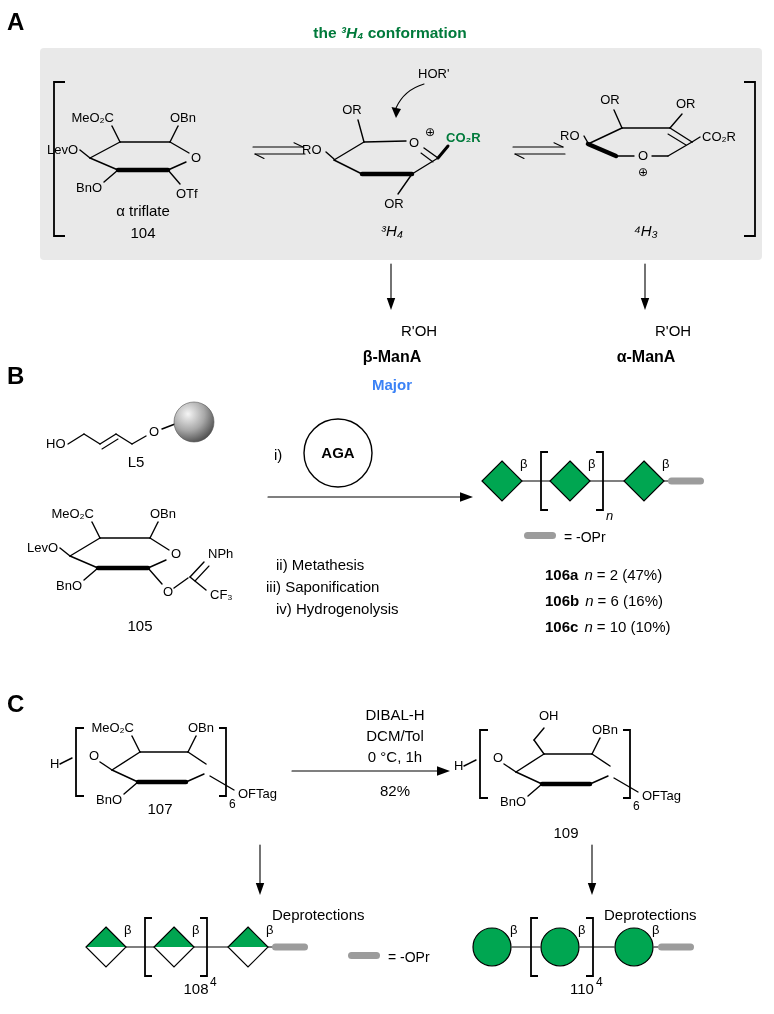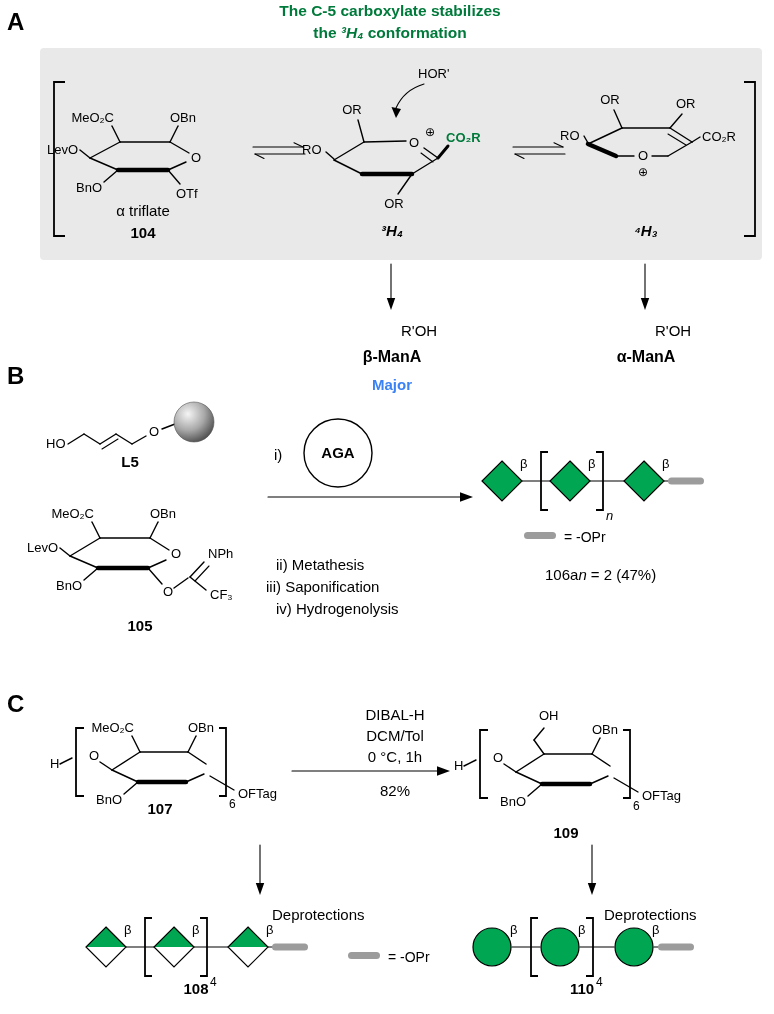--- a/index.html
+++ b/index.html
@@ -3,49 +3,48 @@
 <meta charset="utf-8">
 <style>
   * { margin:0; padding:0; box-sizing:border-box; }
   body { background:#fff; font-family:"Liberation Sans","DejaVu Sans",sans-serif; color:#000; }
   .canvas { position:relative; width:774px; height:1014px; background:#fff; overflow:hidden; }
   .abs { position:absolute; }
   .letter { font-size:24px; font-weight:bold; }
   .titleline { font-size:15.5px; font-weight:bold; color:#007A3B; white-space:nowrap; transform:translateX(-50%); }
   .conf-i { font-style:italic; }
   .graybox { background:#E9E9E9; border-radius:4px; }
-  .cap { font-size:15px; font-weight:bold; transform:translateX(-50%); white-space:nowrap; }
+  .cap { font-size:15px; font-weight:normal; transform:translateX(-50%); white-space:nowrap; }
   .cap-i { font-style:italic; }
   .lbl { font-size:15px; white-space:nowrap;margin-top:48px; }
   .lbl-c { font-size:15px; white-space:nowrap; transform:translateX(-50%);margin-left:27px; }
   .green-b { color:#3b82f6; font-weight:bold; }
   .prod { font-size:16px; font-weight:bold; transform:translateX(-50%); white-space:nowrap;margin-top:36px; }
   .rows { font-size:15px; }
   .rows .row { height:26px; white-space:nowrap; }
-  .rows .id { font-weight:normal; }
+  .rows .id { font-weight:bold; margin-right:6px; }
   .rows .var { font-style:italic; margin-right:4px; }
   svg { overflow:visible; display:block; }
   svg text { font-family:"Liberation Sans","DejaVu Sans",sans-serif; font-size:13px; fill:#000; }
   .bond { stroke:#000; stroke-width:1.4; fill:none; stroke-linejoin:round; stroke-linecap:round; }
   .bondb { stroke:#000; stroke-width:4.5; fill:none; stroke-linecap:round; }
   .thin { stroke-width:1.1; }
   .brk { stroke:#000; stroke-width:1.8; fill:none; }
   .ah { fill:#000; stroke:none; }
   .grntxt { fill:#007A3B; font-weight:bold; }
   .small { font-size:12px; }
   .sym { stroke:#000; stroke-width:1.2; }
 </style>
 </head>
 <body>
 
 <div class="canvas">
 
   <div class="abs letter" style="left:7px;top:8px">A</div>
 
-  <div class="abs titleline" style="left:390px;top:2px">The C-5 carboxylate stabilizes</div>
   <div class="abs titleline" style="left:390px;top:24px"><span>the </span><span class="conf-i">³H₄</span><span> conformation</span></div>
 
   <div class="abs graybox" style="left:40px;top:48px;width:722px;height:212px"></div>
 
   <svg class="abs" style="left:50px;top:80px" width="18" height="158">
     <path class="brk" d="M15,2 H4 V156 H15"></path>
   </svg>
   <svg class="abs" style="left:742px;top:80px" width="18" height="158">
     <path class="brk" d="M2,2 H13 V156 H2"></path>
   </svg>
@@ -160,21 +159,21 @@
     <path class="bond" d="M26,52 L42,42"></path>
     <path class="bond" d="M42,42 L58,52"></path>
     <path class="bond" d="M58,52 L74,42"></path>
     <path class="bond thin" d="M60,57 L76,47"></path>
     <path class="bond" d="M74,42 L90,52"></path>
     <path class="bond" d="M90,52 L104,44"></path>
     <text x="112" y="44" text-anchor="middle">O</text>
     <path class="bond" d="M120,37 L133,32"></path>
     <circle cx="152" cy="30" r="20" fill="url(#beadGrad)" stroke="#555" stroke-width="0.6"></circle>
   </svg>
-  <div class="abs cap" style="left:130px;top:453px">L5</div>
+  <div class="abs cap" style="left:136px;top:453px">L5</div>
 
   <svg class="abs" style="left:40px;top:492px" width="260" height="130">
     <path class="bond" d="M30,64 L58,76"></path>
     <path class="bondb" d="M58,76 L108,76"></path>
     <path class="bond" d="M108,76 L126,68"></path>
     <path class="bond" d="M129,58 L110,46"></path>
     <path class="bond" d="M110,46 L60,46"></path>
     <path class="bond" d="M60,46 L30,64"></path>
     <path class="bond" d="M60,46 L52,30"></path>
     <path class="bond" d="M110,46 L118,30"></path>
@@ -226,20 +225,22 @@
     <rect x="190" y="41.5" width="36" height="7" rx="3.5" fill="#9C9C9C"></rect>
   </svg>
 
   <svg class="abs" style="left:524px;top:526px" width="130" height="20">
     <rect x="0" y="6" width="32" height="7" rx="3.5" fill="#9C9C9C"></rect>
     <text x="40" y="16" style="font-size:14px">= -OPr</text>
   </svg>
 
   <div class="abs rows" style="left:545px;top:566px">
     <div class="row"><span class="id">106a</span><span class="var">n</span><span>= 2 (47%)</span></div>
+    <div class="row"><span class="id">106b</span><span class="var">n</span><span>= 6 (16%)</span></div>
+    <div class="row"><span class="id">106c</span><span class="var">n</span><span>= 10 (10%)</span></div>
   </div>
 
   <div class="abs letter" style="left:7px;top:690px">C</div>
 
   <svg class="abs" style="left:48px;top:702px" width="240" height="130">
     <text x="2" y="66" text-anchor="start">H</text>
     <path class="bond" d="M12,62 L24,56"></path>
     <path class="brk" d="M36,26 H28 V94 H36"></path>
     <text x="46" y="58" text-anchor="middle">O</text>
     <path class="bond" d="M52,60 L64,68"></path>

